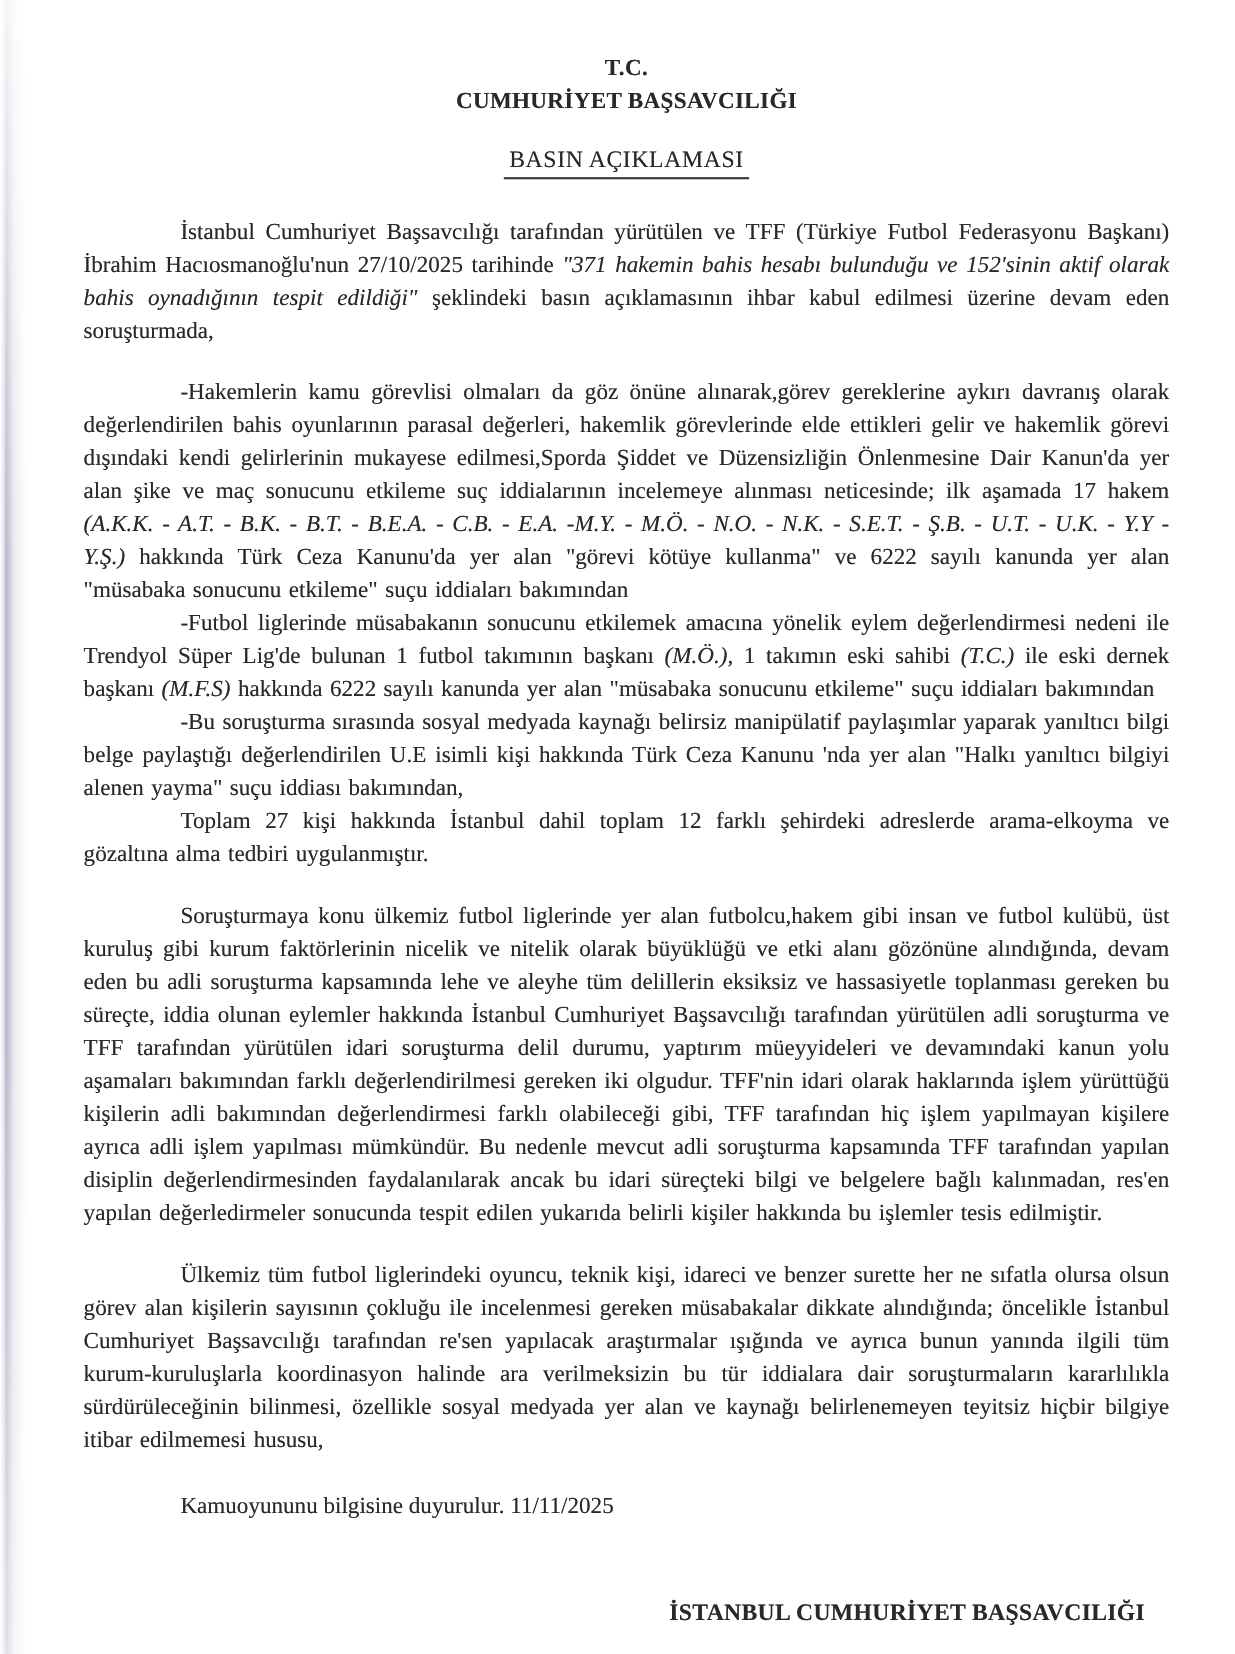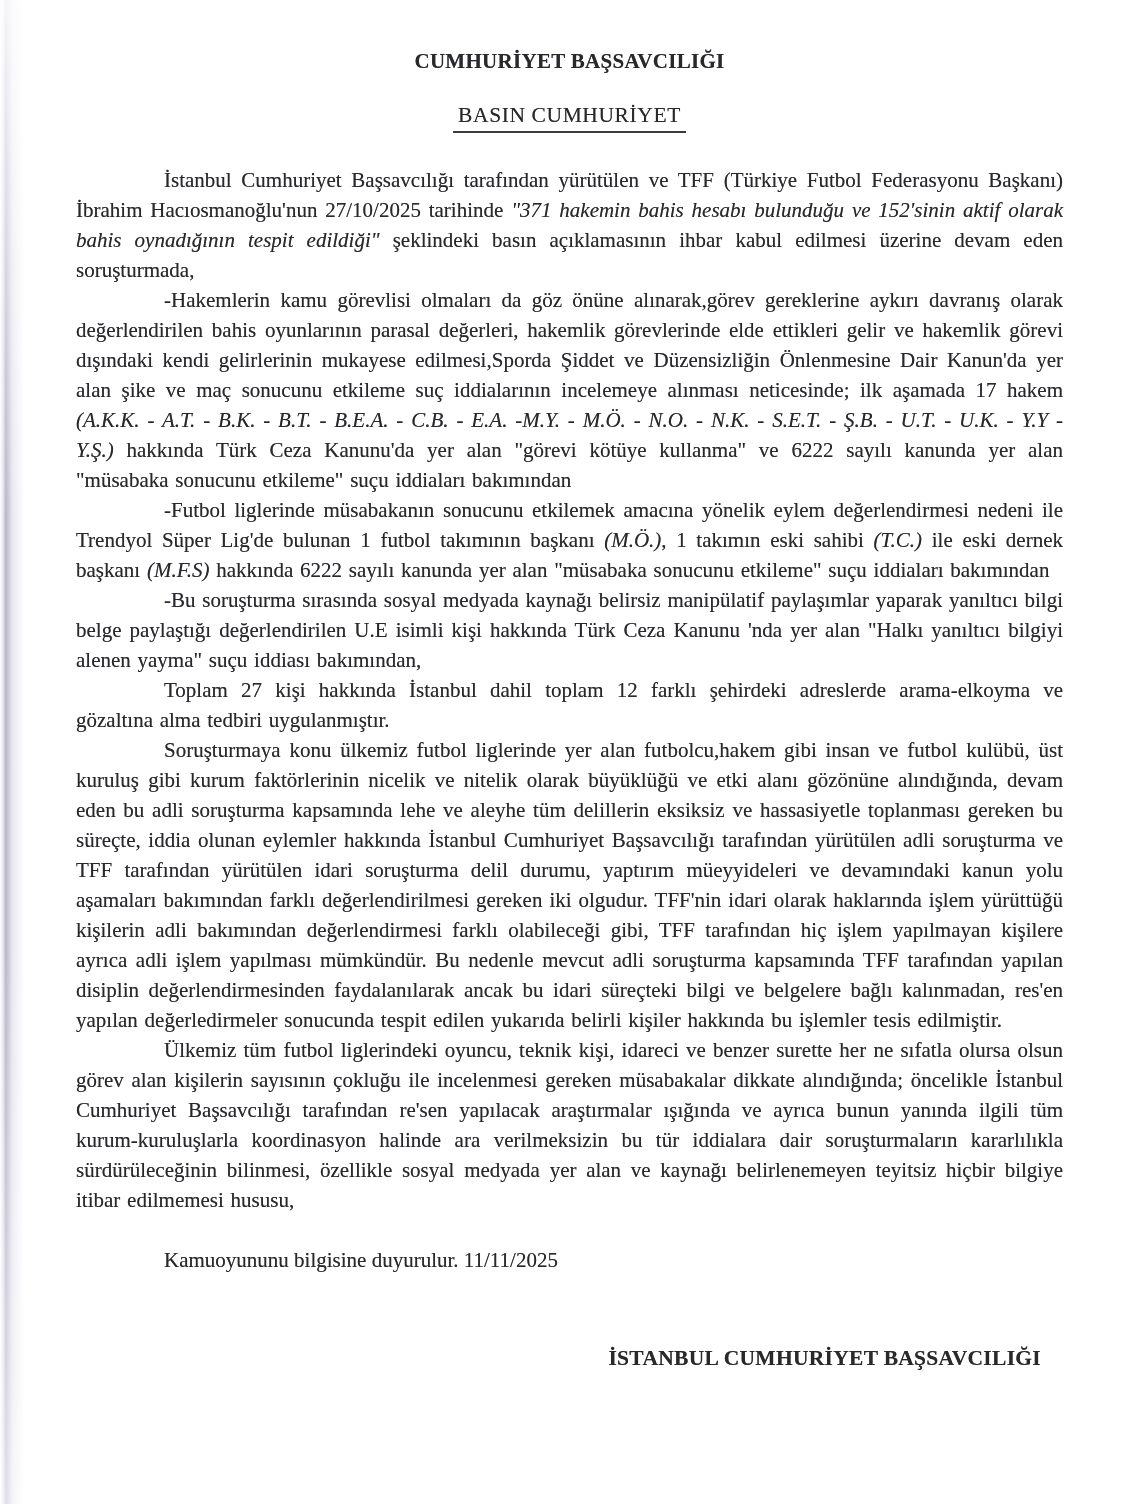--- a/index.html
+++ b/index.html
@@ -33,44 +33,45 @@
     padding: 0 5px 3px 5px;
     border-bottom: 2.5px solid #3a3a42;
   }
   .body-text { margin-top: 32px; font-size: 21px; line-height: 30px; }
   p.para {
     margin: 0;
     text-align: justify;
     text-indent: 88px;
     word-spacing: 1.5px;
   }
-  p.gap { }
+  p.gap { margin-top: 26px; }
   .it { font-style: italic; }
   p.closing { margin: 30px 0 0 0; text-indent: 88px; text-align: left; }
   .signature {
     margin-top: 68px;
     text-align: right;
     padding-right: 22px;
     font-weight: bold;
     font-size: 21.5px;
     letter-spacing: 0.3px;
   }
 </style>
 </head>
 <body>
 
 <div class="page">
   <div class="edge"></div>
 
   <div class="letterhead">
+    <div>T.C.</div>
     <div>CUMHURİYET BAŞSAVCILIĞI</div>
   </div>
 
   <div class="title-wrap">
-    <span class="doc-title">BASIN CUMHURİYET</span>
+    <span class="doc-title">BASIN AÇIKLAMASI</span>
   </div>
 
   <div class="body-text">
 
     <p class="para"><span>İstanbul Cumhuriyet Başsavcılığı tarafından yürütülen ve TFF (Türkiye Futbol Federasyonu Başkanı) İbrahim Hacıosmanoğlu'nun 27/10/2025 tarihinde </span><span class="it">"371 hakemin bahis hesabı bulunduğu ve 152'sinin aktif olarak bahis oynadığının tespit edildiği"</span><span> şeklindeki basın açıklamasının ihbar kabul edilmesi üzerine devam eden soruşturmada,</span></p>
 
     <p class="para gap"><span>-Hakemlerin kamu görevlisi olmaları da  göz önüne alınarak,görev gereklerine aykırı davranış olarak değerlendirilen  bahis oyunlarının parasal değerleri, hakemlik görevlerinde elde ettikleri gelir ve hakemlik görevi dışındaki kendi gelirlerinin mukayese edilmesi,Sporda Şiddet ve Düzensizliğin Önlenmesine Dair Kanun'da yer alan  şike ve maç sonucunu etkileme suç iddialarının incelemeye alınması neticesinde;  ilk aşamada 17 hakem </span><span class="it">(A.K.K. - A.T. - B.K. - B.T. - B.E.A. - C.B. - E.A. -M.Y. - M.Ö. -  N.O. - N.K. - S.E.T. - Ş.B. - U.T. - U.K. - Y.Y - Y.Ş.)</span><span> hakkında Türk Ceza Kanunu'da yer alan "görevi kötüye kullanma" ve 6222 sayılı kanunda yer alan "müsabaka sonucunu etkileme"  suçu iddiaları bakımından</span></p>
 
     <p class="para"><span>-Futbol liglerinde müsabakanın  sonucunu etkilemek amacına yönelik eylem değerlendirmesi nedeni ile  Trendyol Süper Lig'de bulunan 1 futbol takımının başkanı </span><span class="it">(M.Ö.)</span><span>, 1 takımın eski  sahibi </span><span class="it">(T.C.)</span><span> ile eski dernek başkanı </span><span class="it">(M.F.S)</span><span> hakkında  6222 sayılı kanunda yer alan "müsabaka sonucunu etkileme" suçu iddiaları bakımından</span></p>
 

